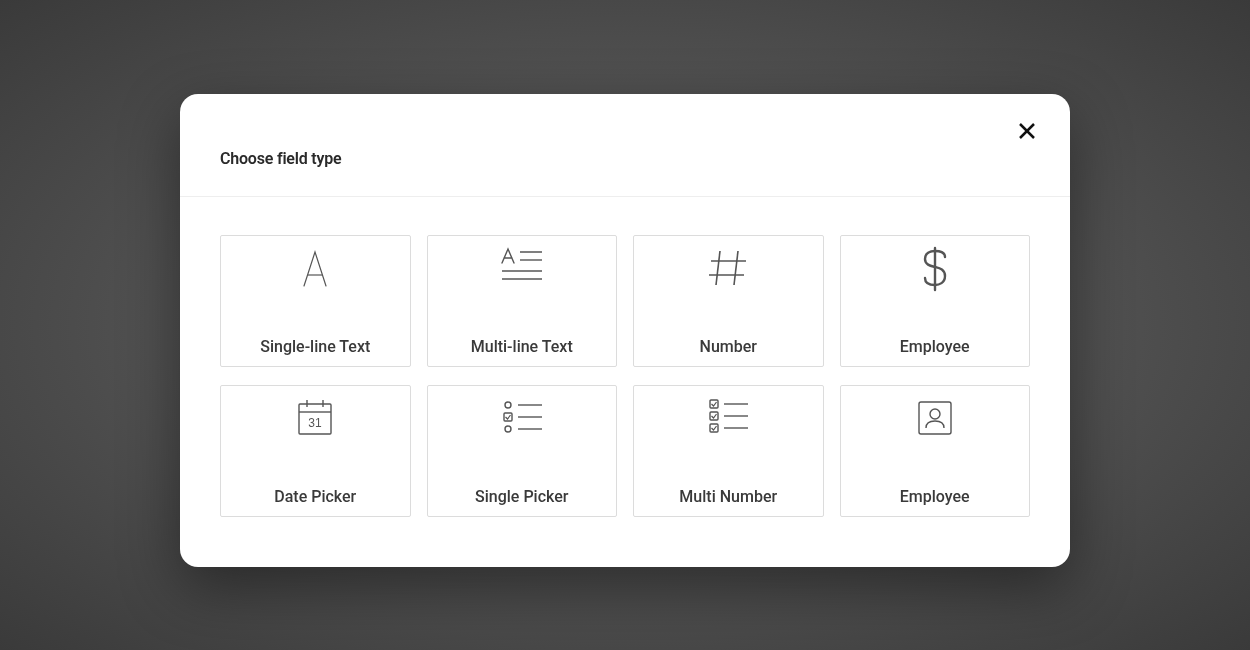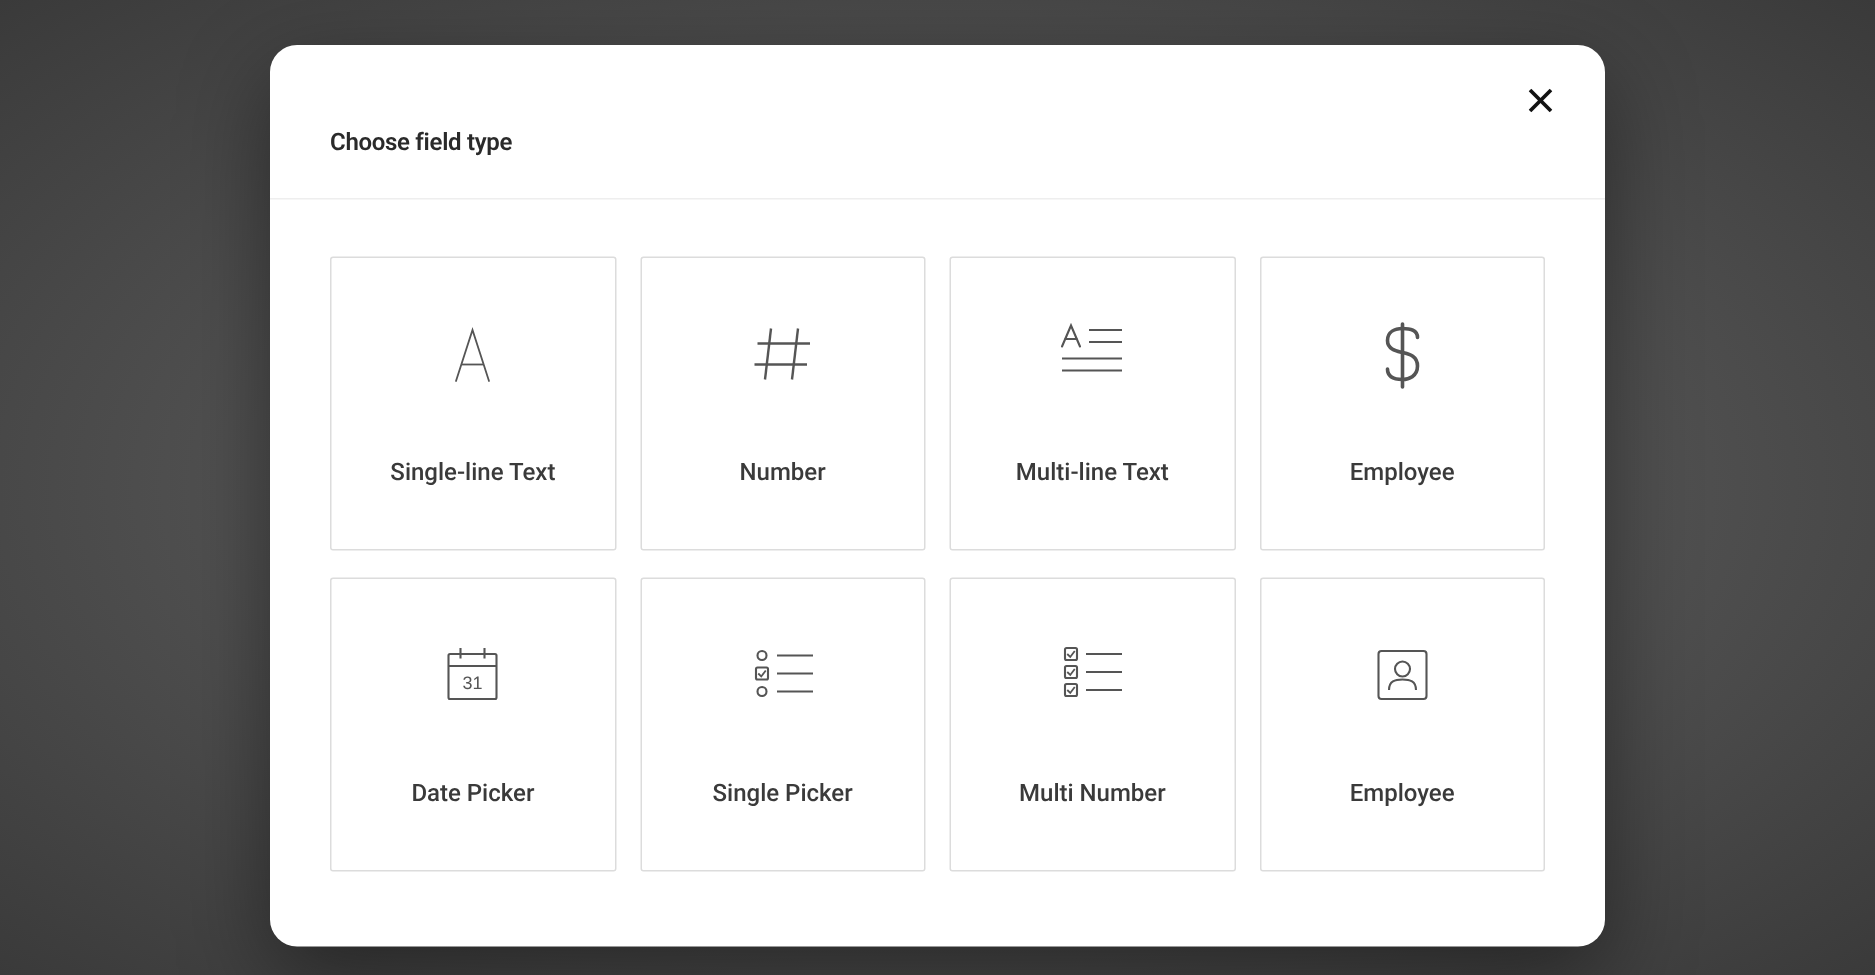--- a/index.html
+++ b/index.html
@@ -48,21 +48,21 @@
     .close-btn svg { width: 16px; height: 16px; stroke: #111; stroke-width: 2.5; }
     .grid {
       padding: 38px 40px 50px 40px;
       display: grid;
       grid-template-columns: repeat(4, 1fr);
       gap: 18px 16px;
     }
     .option {
       border: 1px solid #dcdcdc;
       border-radius: 2px;
-      height: 196px;
+      height: 132px;
       display: flex;
       flex-direction: column;
       align-items: center;
       justify-content: center;
       cursor: pointer;
       background: #fff;
       transition: border-color .15s;
       gap: 39px;
     }
     .option .icon-wrap {
@@ -99,41 +99,41 @@
         <svg width="46" height="46" viewBox="0 0 46 46" stroke-width="1.2">
           <path d="M12 40 L23 6 L34 40" stroke-linecap="round"></path>
           <line x1="16" y1="29" x2="30" y2="29"></line>
         </svg>
       </div>
       <span class="label">Single-line Text</span>
     </div>
 
     <div class="option">
       <div class="icon-wrap">
-        <svg width="44" height="44" viewBox="0 0 44 44" stroke-width="1.6">
-          <line x1="14" y1="5" x2="10" y2="39"></line>
-          <line x1="32" y1="5" x2="28" y2="39"></line>
-          <line x1="5" y1="15" x2="40" y2="15"></line>
-          <line x1="3" y1="29" x2="38" y2="29"></line>
-        </svg>
-      </div>
-      <span class="label">Number</span>
-    </div>
-
-    <div class="option">
-      <div class="icon-wrap">
         <svg width="50" height="40" viewBox="0 0 50 40" stroke-width="1.4">
           <path d="M5 17 L11 3 L17 17 M7 12 L15 12" stroke-linecap="round"></path>
           <line x1="23" y1="6" x2="45" y2="6"></line>
           <line x1="23" y1="14" x2="45" y2="14"></line>
           <line x1="5" y1="25" x2="45" y2="25"></line>
           <line x1="5" y1="33" x2="45" y2="33"></line>
         </svg>
       </div>
       <span class="label">Multi-line Text</span>
+    </div>
+
+    <div class="option">
+      <div class="icon-wrap">
+        <svg width="44" height="44" viewBox="0 0 44 44" stroke-width="1.6">
+          <line x1="14" y1="5" x2="10" y2="39"></line>
+          <line x1="32" y1="5" x2="28" y2="39"></line>
+          <line x1="5" y1="15" x2="40" y2="15"></line>
+          <line x1="3" y1="29" x2="38" y2="29"></line>
+        </svg>
+      </div>
+      <span class="label">Number</span>
     </div>
 
     <div class="option">
       <div class="icon-wrap">
         <svg width="30" height="46" viewBox="0 0 30 46" stroke-width="2.4" stroke-linecap="round">
           <line x1="15" y1="2" x2="15" y2="44"></line>
           <path d="M25 11 C25 6, 20 5, 15 5 C10 5, 5 7, 5 13 C5 19, 11 20, 15 21 C19 22, 25 23, 25 30 C25 37, 19 39, 15 39 C11 39, 5 38, 5 32"></path>
         </svg>
       </div>
       <span class="label">Employee</span>

